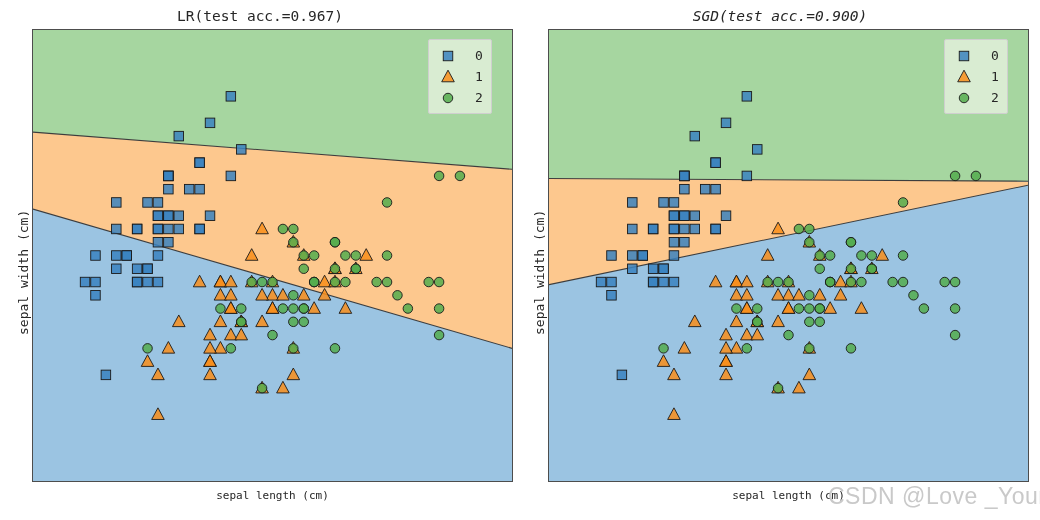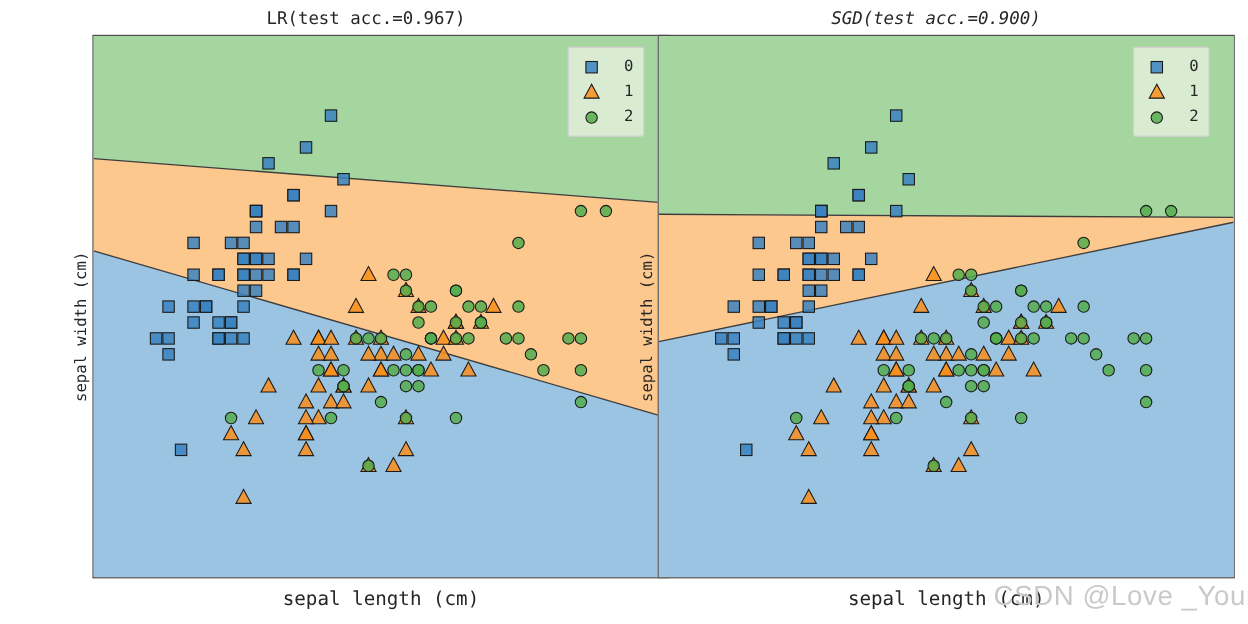--- a/index.html
+++ b/index.html
@@ -13,21 +13,21 @@
   .plot-title{
     position:absolute;text-align:center;width:100%;
     font-size:14.5px;color:#262626;white-space:nowrap;
     letter-spacing:0px;
   }
   .axes{position:absolute;overflow:hidden;background:#ffffff;
         border:1px solid #4d4d4d;box-sizing:border-box;}
   .axes svg{display:block;}
   .xlabel{
     position:absolute;text-align:center;width:100%;
-    font-size:16px;color:#262626;white-space:nowrap;
+    font-size:11px;color:#262626;white-space:nowrap;
   }
   .ylabel{
     position:absolute;font-size:13px;color:#262626;white-space:nowrap;
     transform-origin:0 0;transform:rotate(-90deg);
   }
   .legend{
     position:absolute;background:#d9ecd2;border:1px solid #cfcfcf;
     border-radius:2px;padding:5px 8px 5px 6px;
     box-shadow:0 0 0 0 rgba(0,0,0,0);
   }
@@ -40,21 +40,21 @@
     position:absolute;color:#c9c9c9;font-size:23px;
     font-family:"Liberation Sans",sans-serif;white-space:nowrap;
     letter-spacing:0.5px;
   }
 </style>
 </head>
 <body>
 
 <div class="figure">
 
-  <div class="panel" style="left:0px;top:0px;width:520px;height:520px;margin-left:45px;">
+  <div class="panel" style="left:0px;top:0px;width:520px;height:520px;">
     <div class="plot-title" style="left:0;top:8px;">LR(test acc.=0.967)</div>
 
     <div class="axes" id="axes0" style="left:32px;top:29px;width:481px;height:453px;">
         <svg width="479" height="451" viewBox="0 0 479 451">
           <polygon points="0,0 479,0 479,139.2794117647059 0,102.13823529411769" fill="#a6d6a0"></polygon>
           <polygon points="0,102.13823529411769 479,139.2794117647059 479,318.3529411764706 0,179.07352941176475" fill="#fdc88e"></polygon>
           <polygon points="0,179.07352941176475 479,318.3529411764706 479,451 0,451" fill="#9bc4e2"></polygon>
           <line x1="0" y1="102.13823529411769" x2="479" y2="139.2794117647059" stroke="#3d3d3d" stroke-width="1.1"></line>
           <line x1="0" y1="179.07352941176475" x2="479" y2="318.3529411764706" stroke="#3d3d3d" stroke-width="1.1"></line>
           <g>

